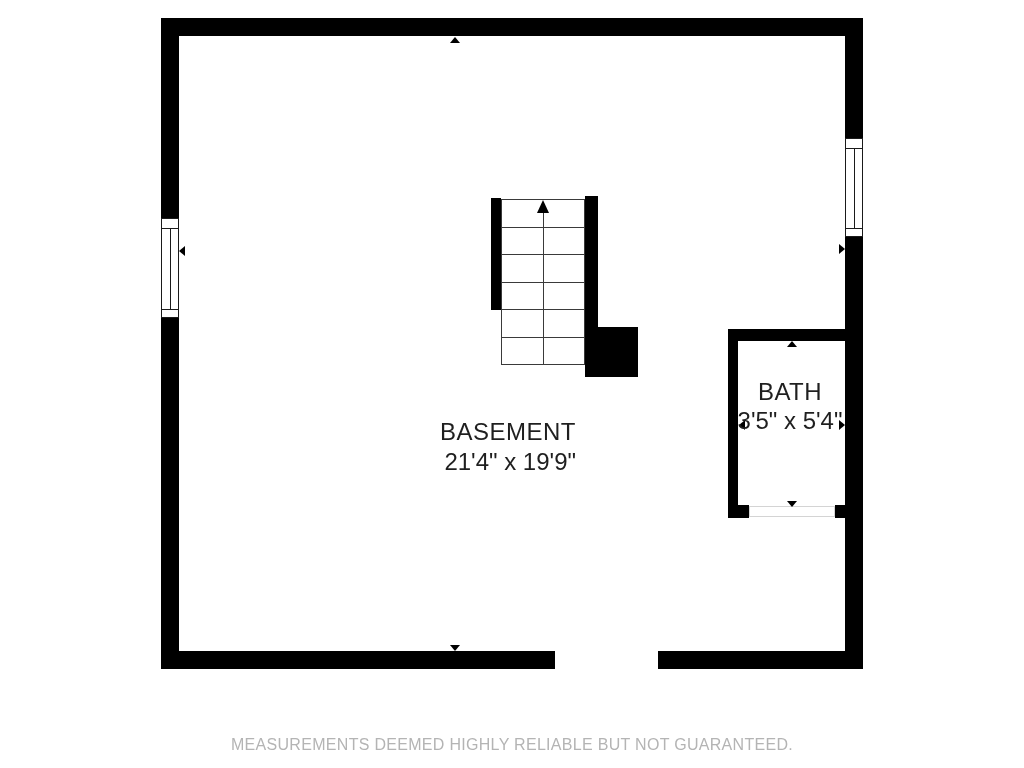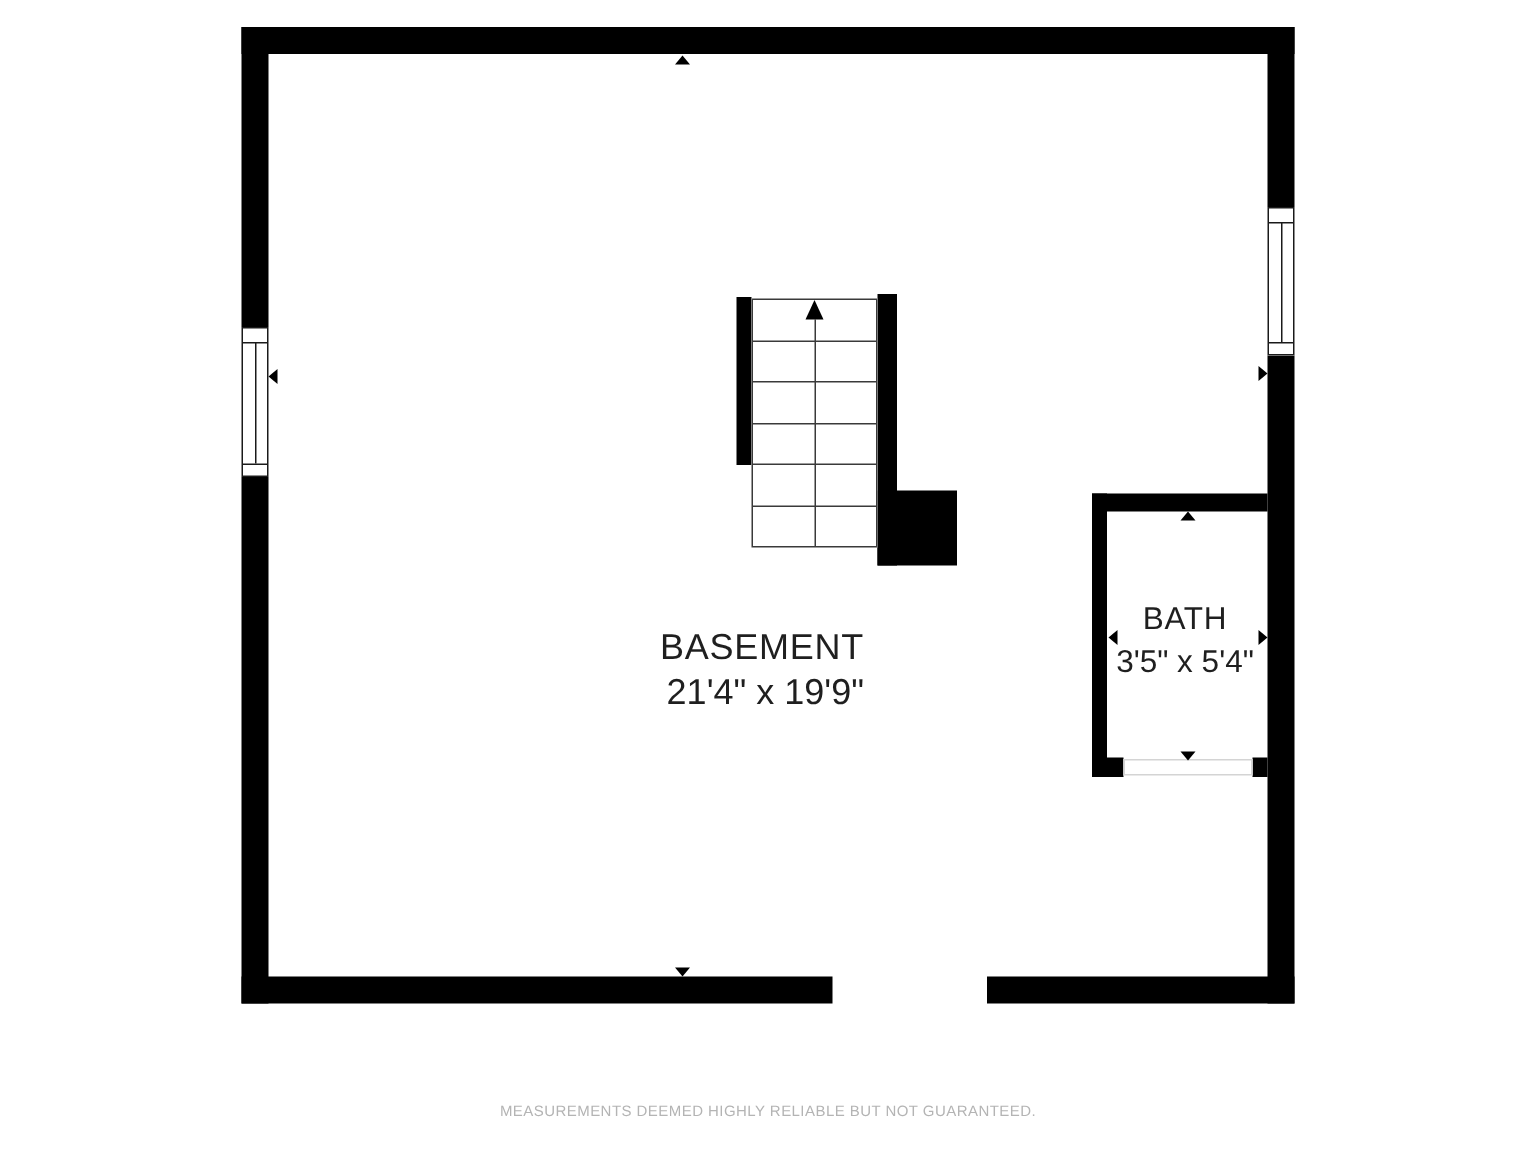--- a/index.html
+++ b/index.html
@@ -35,27 +35,27 @@
   .tri-right{border-top:5px solid transparent;border-bottom:5px solid transparent;border-left:6px solid #000;}
   .tri-up-big{border-left:6px solid transparent;border-right:6px solid transparent;border-bottom:13px solid #000;}
 
   
   .room-label{
     position:absolute;text-align:center;color:#1f1f1f;
     white-space:nowrap;transform:translateX(-50%);
   }
   .room-label .name{letter-spacing:0.5px;}
   #basement-label{left:508px;top:417px;font-size:24px;line-height:30px;text-align:right;}
-  #bath-label{left:790px;top:398px;font-size:21px;line-height:29px;}
+  #bath-label{left:790px;top:377px;font-size:24px;line-height:29px;}
 
   .threshold{position:absolute;background:#fff;border:1px solid #d4d4d4;box-sizing:border-box;}
 
   #disclaimer{
     position:absolute;left:512px;top:736px;transform:translateX(-50%);
-    font-size:10px;letter-spacing:0.3px;color:#b4b4b4;white-space:nowrap;
+    font-size:16px;letter-spacing:0.3px;color:#b4b4b4;white-space:nowrap;
   }
 </style>
 </head>
 <body>
 
 <div id="canvas">
 
   <div class="wall" style="left:161px;top:18px;width:702px;height:18px;"></div>
   <div class="wall" style="left:161px;top:18px;width:18px;height:200px;"></div>
   <div class="wall" style="left:161px;top:318px;width:18px;height:351px;"></div>

